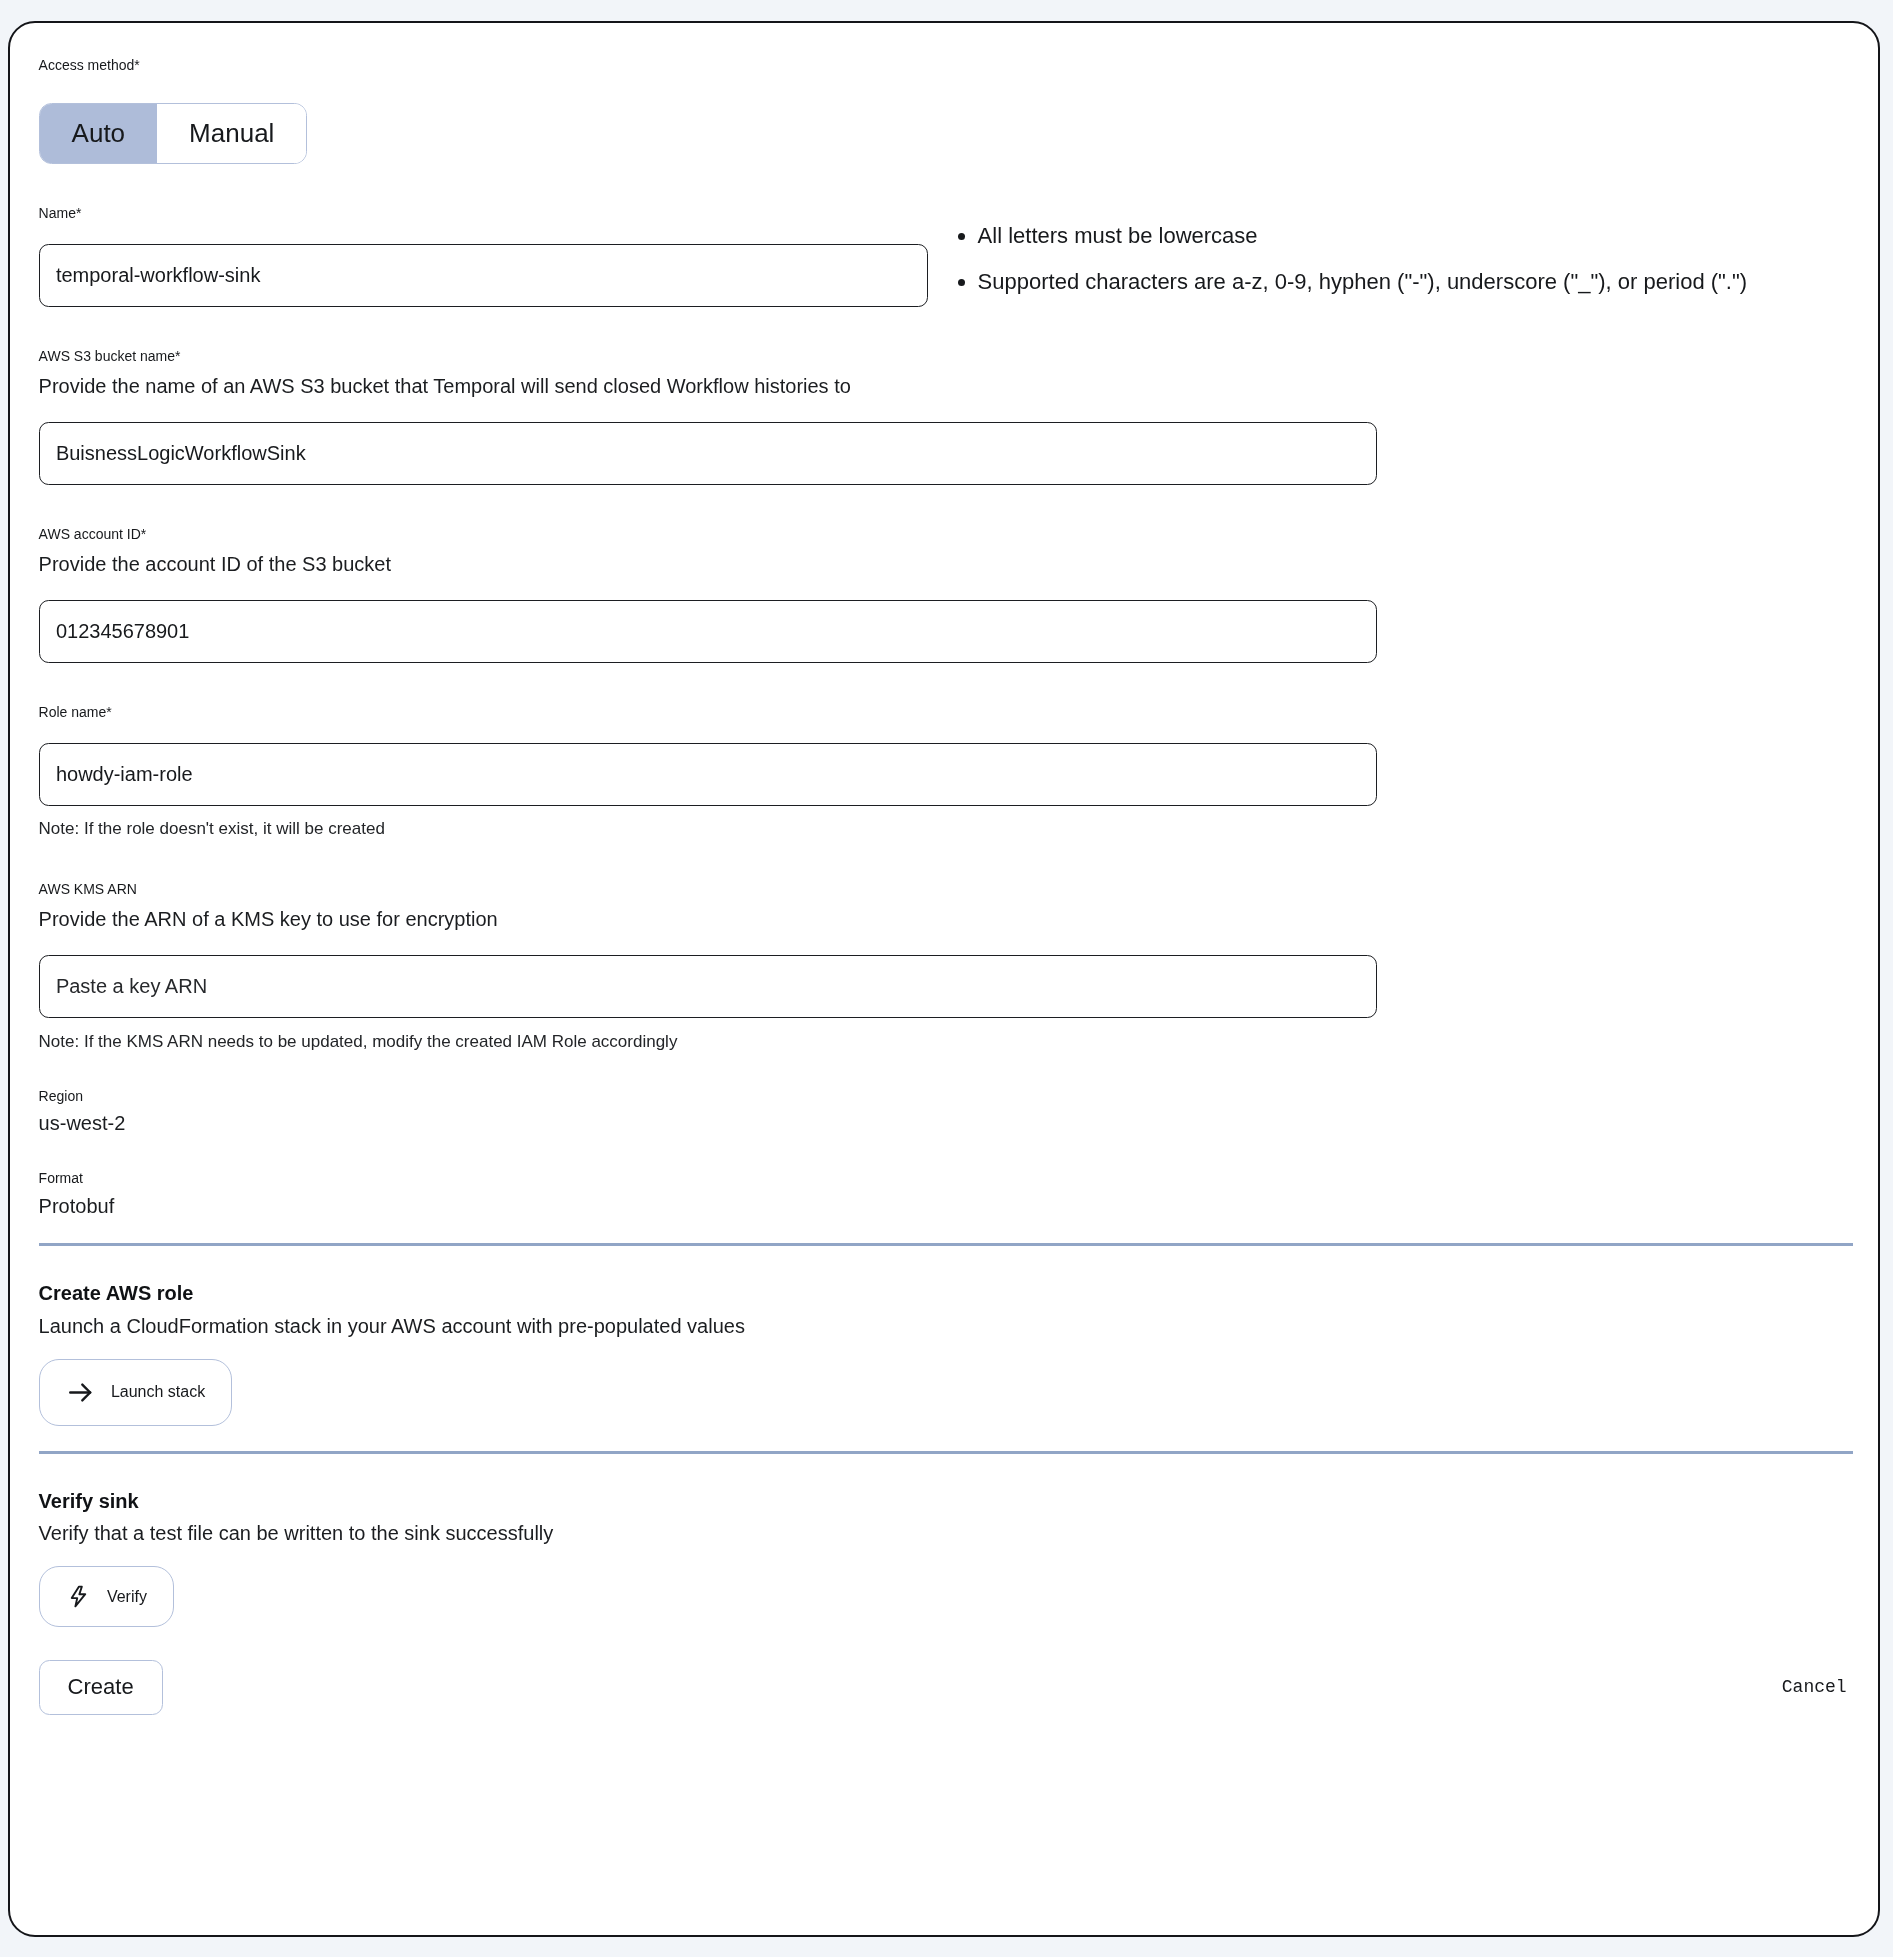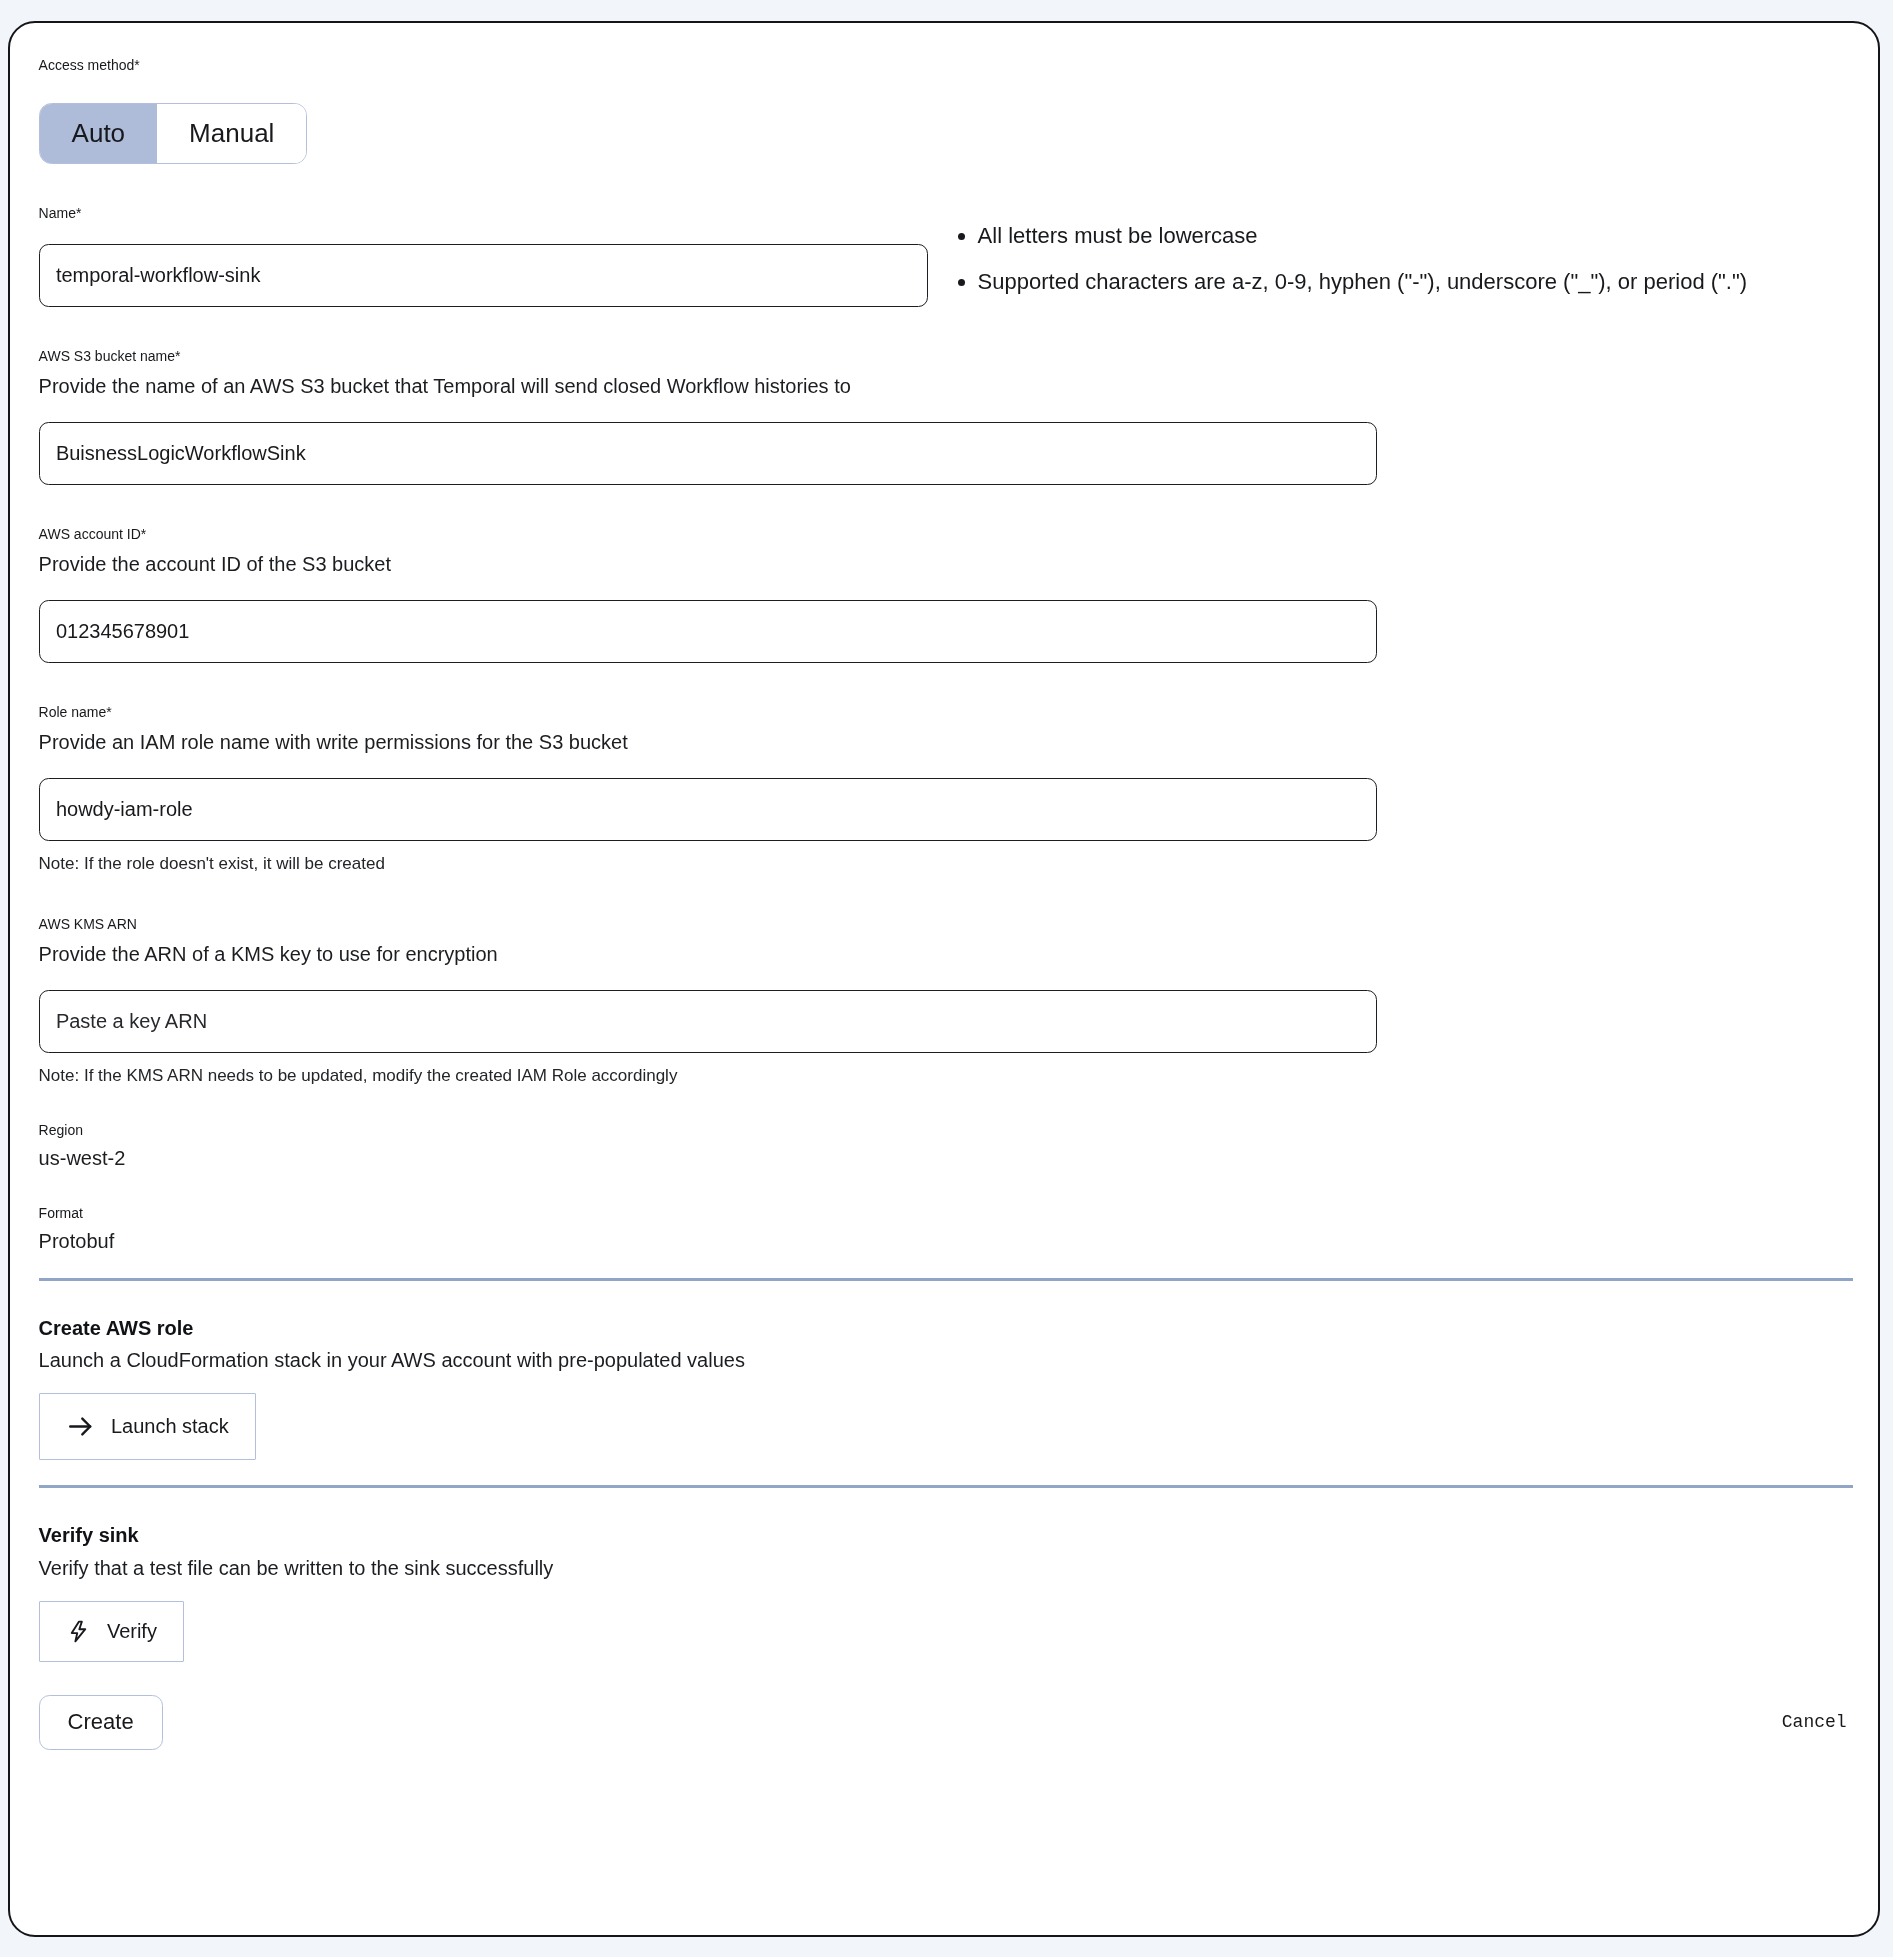--- a/index.html
+++ b/index.html
@@ -88,23 +88,23 @@
   }
   .section { margin-top: 36px; }
 
   .ghost-btn {
     display: inline-flex;
     align-items: center;
     gap: 16.3px;
     margin-top: 19px;
     background: #ffffff;
     border: 1.9px solid #b3c0db;
-    border-radius: 1px;
-    font-family: "Liberation Sans", sans-serif;
-    font-size: 20px;
+    border-radius: 20px;
+    font-family: "Liberation Sans", sans-serif;
+    font-size: 16px;
     color: #17191c;
     padding: 6px 26px;
     cursor: pointer;
   }
   .btn-launch { height: 67px; }
   .btn-verify { height: 61px; }
 
   .footer-row {
     margin-top: 32.5px;
     display: flex;
@@ -166,21 +166,20 @@
   </div>
 
   <div class="field">
     <div class="lbl">AWS account ID*</div>
     <div class="desc">Provide the account ID of the S3 bucket</div>
     <input class="tinput w-wide" type="text" value="012345678901" style="">
   </div>
 
   <div class="field">
     <div class="lbl">Role name*</div>
-    <div class="desc">Provide an IAM role name with write permissions for the S3 bucket</div>
     <input class="tinput w-wide" type="text" value="howdy-iam-role" style="">
     <div class="note">Note: If the role doesn't exist, it will be created</div>
   </div>
 
   <div class="field">
     <div class="lbl">AWS KMS ARN</div>
     <div class="desc">Provide the ARN of a KMS key to use for encryption</div>
     <input class="tinput w-wide" type="text" placeholder="Paste a key ARN" style="">
     <div class="note">Note: If the KMS ARN needs to be updated, modify the created IAM Role accordingly</div>
   </div>

